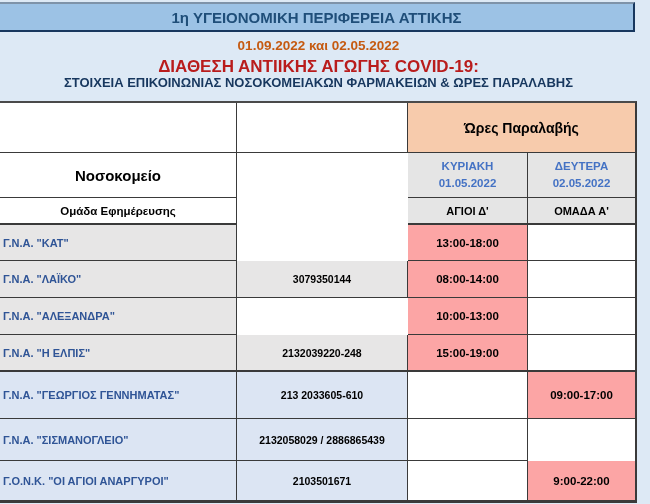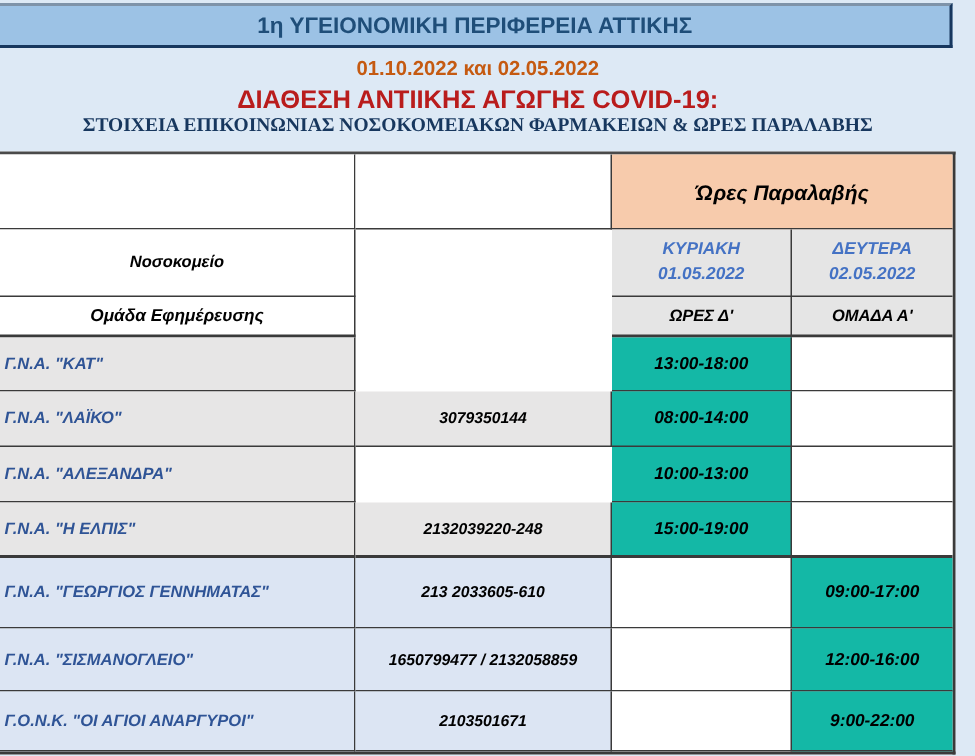--- a/index.html
+++ b/index.html
@@ -21,93 +21,92 @@
     display:flex;align-items:center;justify-content:center;
     color:#1F4E79;font-size:15px;font-weight:bold;
   }
   
   .sub-line{
     position:absolute;left:0;width:637px;
     text-align:center;font-weight:bold;
   }
   .date-line{top:38px;font-size:13.5px;color:#C55A11;}
   .sub1{top:57px;font-size:17px;color:#b91c1c;}
-  .sub2{top:75px;font-size:13px;color:#17375E;font-family:Liberation Serif, serif;}
+  .sub2{top:75px;font-size:13px;color:#17375E;}
   
   .grid{
     position:absolute;top:101px;left:0;
     display:grid;
     grid-template-columns:237px 171px 120px 107px;
     grid-template-rows:50px 45px 27px 36px 37px 37px 37px 47px 42px 40px;
     border-top:2px solid #4A4A4A;
     border-right:2px solid #3A3A3A;
     border-bottom:2px solid #3A3A3A;
     background:#FFFFFF;
   }
   .cell{
     border-right:1px solid #3A3A3A;
     border-bottom:1px solid #3A3A3A;
     display:flex;flex-direction:column;
     align-items:center;justify-content:center;
     font-weight:bold;color:#000;
     box-sizing:border-box;
     overflow:hidden;
-    font-style:italic;
   }
   .last-col{border-right:none;}
   .thick-bottom{border-bottom-width:2px;}
   .white{background:#FFFFFF;}
   .peach-dark{background:#F7CBAC;}
   .peach-light{background:#e5e5e5;}
   .gray-cell{background:#E7E6E6;}
-  .lightgray-cell{background:#14b8a6;}
+  .lightgray-cell{background:#fca5a5;}
   .blue-cell{background:#DCE5F3;}
   .hours-hdr{font-size:14px;}
-  .hosp-hdr{font-size:11px;}
+  .hosp-hdr{font-size:15px;}
   .omada-hdr{font-size:11.5px;}
   .phone-hdr{font-size:12.5px;}
   .day-hdr{font-size:11.5px;color:#4472C4;line-height:1.45;}
   .group-hdr{font-size:11px;}
   .name-cell{
     align-items:flex-start;justify-content:center;
     padding-left:3px;text-align:left;
     color:#2F5496;font-size:11px;
   }
   .phone-cell{font-size:10.5px;}
   .time-cell{font-size:11.5px;}
 </style>
 </head>
 <body>
 
 <div class="title-bar">
   <span>1η ΥΓΕΙΟΝΟΜΙΚΗ ΠΕΡΙΦΕΡΕΙΑ ΑΤΤΙΚΗΣ</span>
 </div>
 
-<div class="sub-line date-line">01.10.2022 και 02.05.2022</div>
+<div class="sub-line date-line">01.09.2022 και 02.05.2022</div>
 <div class="sub-line sub1">ΔΙΑΘΕΣΗ ΑΝΤΙΙΚΗΣ ΑΓΩΓΗΣ COVID-19:</div>
 <div class="sub-line sub2">ΣΤΟΙΧΕΙΑ ΕΠΙΚΟΙΝΩΝΙΑΣ ΝΟΣΟΚΟΜΕΙΑΚΩΝ ΦΑΡΜΑΚΕΙΩΝ &amp; ΩΡΕΣ ΠΑΡΑΛΑΒΗΣ</div>
 
 <div class="grid">
 
   <div class="cell white" style="grid-area:1/1"></div>
   <div class="cell white" style="grid-area:1/2"></div>
   <div class="cell peach-dark hours-hdr last-col" style="grid-area:1/3/2/5">Ώρες Παραλαβής</div>
 
   <div class="cell white hosp-hdr" style="grid-area:2/1">Νοσοκομείο</div>
   <div class="cell peach-light day-hdr" style="grid-area:2/3">
     <span>ΚΥΡΙΑΚΗ</span>
     <span>01.05.2022</span>
   </div>
   <div class="cell peach-light day-hdr last-col" style="grid-area:2/4">
     <span>ΔΕΥΤΕΡΑ</span>
     <span>02.05.2022</span>
   </div>
 
   <div class="cell white omada-hdr thick-bottom" style="grid-area:3/1">Ομάδα Εφημέρευσης</div>
-  <div class="cell peach-light group-hdr thick-bottom" style="grid-area:3/3">ΩΡΕΣ Δ'</div>
+  <div class="cell peach-light group-hdr thick-bottom" style="grid-area:3/3">ΑΓΙΟΙ Δ'</div>
   <div class="cell peach-light group-hdr last-col thick-bottom" style="grid-area:3/4">ΟΜΑΔΑ Α'</div>
 
   <div class="cell gray-cell name-cell" style="grid-area:4/1">Γ.Ν.Α. "ΚΑΤ"</div>
   <div class="cell lightgray-cell time-cell" style="grid-area:4/3">13:00-18:00</div>
   <div class="cell white time-cell last-col" style="grid-area:4/4"></div>
 
   <div class="cell gray-cell name-cell" style="grid-area:5/1">Γ.Ν.Α. "ΛΑΪΚΟ"</div>
   <div class="cell gray-cell phone-cell" style="grid-area:5/2">3079350144</div>
   <div class="cell lightgray-cell time-cell" style="grid-area:5/3">08:00-14:00</div>
   <div class="cell white time-cell last-col" style="grid-area:5/4"></div>
@@ -120,21 +119,20 @@
   <div class="cell gray-cell phone-cell thick-bottom" style="grid-area:7/2">2132039220-248</div>
   <div class="cell lightgray-cell time-cell thick-bottom" style="grid-area:7/3">15:00-19:00</div>
   <div class="cell white time-cell last-col thick-bottom" style="grid-area:7/4"></div>
 
   <div class="cell blue-cell name-cell" style="grid-area:8/1">Γ.Ν.Α. "ΓΕΩΡΓΙΟΣ ΓΕΝΝΗΜΑΤΑΣ"</div>
   <div class="cell blue-cell phone-cell" style="grid-area:8/2">213 2033605-610</div>
   <div class="cell white time-cell" style="grid-area:8/3"></div>
   <div class="cell lightgray-cell time-cell last-col" style="grid-area:8/4">09:00-17:00</div>
 
   <div class="cell blue-cell name-cell" style="grid-area:9/1">Γ.Ν.Α. "ΣΙΣΜΑΝΟΓΛΕΙΟ"</div>
-  <div class="cell blue-cell phone-cell" style="grid-area:9/2">1650799477 / 2132058859</div>
+  <div class="cell blue-cell phone-cell" style="grid-area:9/2">2132058029 / 2886865439</div>
   <div class="cell white time-cell" style="grid-area:9/3"></div>
-  <div class="cell lightgray-cell time-cell last-col" style="grid-area:9/4">12:00-16:00</div>
 
   <div class="cell blue-cell name-cell" style="grid-area:10/1">Γ.Ο.Ν.Κ. "ΟΙ ΑΓΙΟΙ ΑΝΑΡΓΥΡΟΙ"</div>
   <div class="cell blue-cell phone-cell" style="grid-area:10/2">2103501671</div>
   <div class="cell white time-cell" style="grid-area:10/3"></div>
   <div class="cell lightgray-cell time-cell last-col" style="grid-area:10/4">9:00-22:00</div>
 </div>
 
 </body></html>

